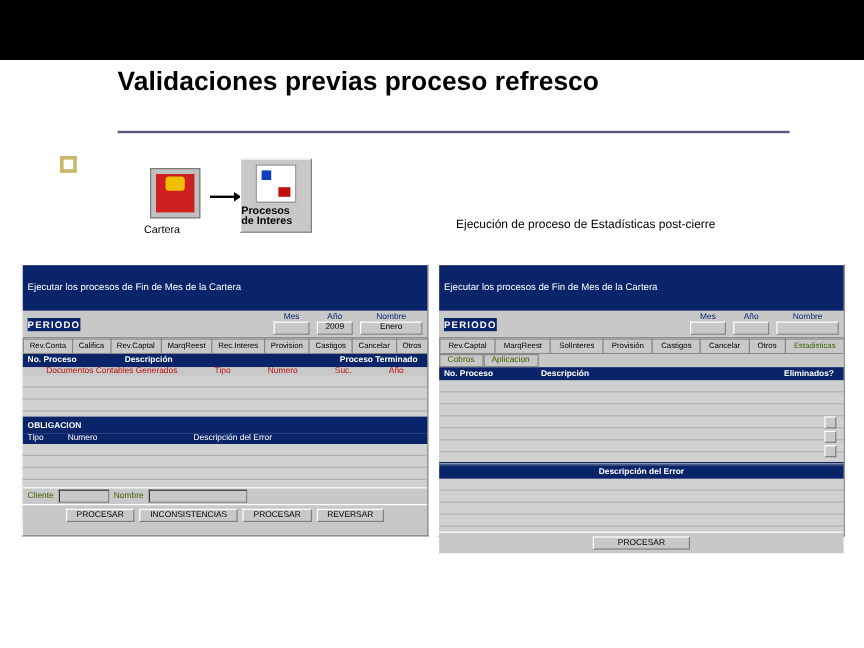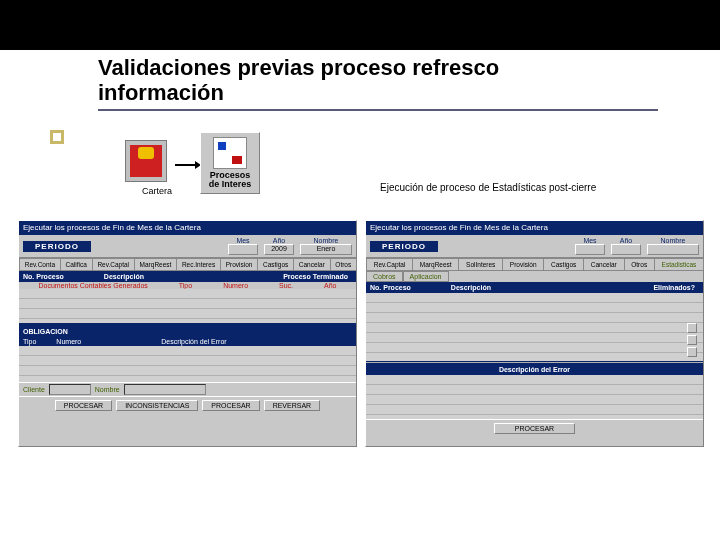--- a/index.html
+++ b/index.html
@@ -3,40 +3,40 @@
 <meta charset="utf-8">
 <style>
   html,body{margin:0;padding:0;font-family:Arial,Helvetica,sans-serif;background:#fff;font-size:11px}
   .page{width:720px;height:540px;position:relative;background:#000}
   .slide{position:absolute;left:0;top:50px;width:720px;height:491px;background:#fff}
   .bullet{position:absolute;left:50px;top:80px;width:14px;height:14px}
   .bullet:before{content:"";position:absolute;left:0;top:0;width:14px;height:14px;background:#c8b868}
   .bullet:after{content:"";position:absolute;left:3px;top:3px;width:8px;height:8px;background:#fff}
   .title{position:absolute;left:98px;top:5px;font-size:22px;font-weight:bold;color:#000;line-height:1.15}
   .title-rule{position:absolute;left:98px;top:59px;width:560px;height:2px;background:#5a5a78}
-  .icon-cartera{position:absolute;left:120px;top:90px;width:52px;text-align:right}
+  .icon-cartera{position:absolute;left:120px;top:90px;width:52px;text-align:left}
   .icon-cartera .art{width:40px;height:40px;margin:0 auto 4px;border:1px solid #7a7a7a;background:#c0c0c0;position:relative}
   .icon-cartera .art:before{content:"";position:absolute;left:4px;top:4px;right:4px;bottom:4px;background:#ce2020}
   .icon-cartera .art:after{content:"";position:absolute;left:12px;top:6px;width:16px;height:12px;background:#f0c000;border-radius:3px}
   .icon-cartera .lbl{font-size:9px;color:#000}
   .arrow{position:absolute;left:175px;top:108px}
   .arrow .shaft{display:inline-block;width:20px;height:2px;background:#000;vertical-align:middle}
   .arrow .head{display:inline-block;width:0;height:0;border-left:6px solid #000;border-top:4px solid transparent;border-bottom:4px solid transparent;vertical-align:middle}
-  .icon-procesos{position:absolute;left:200px;top:82px;width:58px;height:60px;background:#c8c8c8;border:1px solid #808080;border-left-color:#fff;border-top-color:#fff;text-align:center}
+  .icon-procesos{position:absolute;left:200px;top:82px;width:58px;height:60px;background:#c8c8c8;border:1px solid #808080;border-left-color:#fff;border-top-color:#fff;text-align:left}
   .icon-procesos .art{width:32px;height:30px;margin:4px auto 2px;background:#fff;border:1px solid #888;position:relative}
   .icon-procesos .art:before{content:"";position:absolute;left:4px;top:4px;width:8px;height:8px;background:#1040c0}
   .icon-procesos .art:after{content:"";position:absolute;right:4px;bottom:4px;width:10px;height:8px;background:#c01010}
   .icon-procesos .lbl{font-size:9px;font-weight:bold;color:#000;line-height:1}
   .subtitle{position:absolute;left:380px;top:132px;font-size:10px;color:#000}
   .win{position:absolute;background:#c8c8c8;border:1px solid #808080;border-left-color:#fff;border-top-color:#fff}
   .win.left{left:18px;top:170px;width:337px;height:225px}
   .win.right{left:365px;top:170px;width:337px;height:225px}
-  .win .caption{height:14px;background:#0a246a;color:#fff;font-size:8px;padding:0 4px;line-height:14px;white-space:nowrap;overflow:hidden}
+  .win .caption{height:14px;background:#0a246a;color:#fff;font-size:8px;padding:12px 4px;line-height:14px;white-space:nowrap;overflow:hidden}
   .periodo-bar{display:flex;align-items:center;background:#c8c8c8;border-bottom:1px solid #888;padding:2px 4px}
-  .periodo-bar .plabel{background:#0a246a;color:#fff;font-size:8px;font-weight:bold;padding:1px 12px;letter-spacing:1px}
+  .periodo-bar .plabel{background:#0a246a;color:#fff;font-size:8px;font-weight:bold;padding:1px 0;letter-spacing:1px}
   .periodo-bar .pgroup{margin-left:auto;display:flex;gap:6px;font-size:7px;color:#0a246a}
   .pgroup>div{display:flex;flex-direction:column;align-items:center}
   .pgroup .val{width:28px;height:9px;background:#c8c8c8;border:1px solid #888;border-top-color:#fff;border-left-color:#fff;font-size:7px;text-align:center;color:#000}
   .tabs{display:flex;background:#c8c8c8;font-size:6.5px;border-bottom:1px solid #888}
   .tabs .tab{flex:1 1 auto;padding:2px 2px;border:1px solid #888;border-bottom:none;color:#000;text-align:center;white-space:nowrap;overflow:hidden;background:#c8c8c8;margin-right:-1px}
   .tabs .tab.active{background:#c8c8c8;color:#406000}
   .subtabs{display:flex;font-size:7px;background:#c8c8c8}
   .subtabs .st{padding:1px 6px;border:1px solid #888;color:#406000}
   .bluebar{height:11px;background:#0a246a;color:#fff;font-size:7px;font-weight:bold;display:flex;align-items:center;padding:0 4px}
   .bluebar .col{margin-right:40px}
@@ -59,21 +59,20 @@
   .checks .ck{width:8px;height:8px;background:#c8c8c8;border:1px solid #808080;border-top-color:#fff;border-left-color:#fff}
 </style>
 </head>
 <body>
 
 <div class="page">
   <div class="slide">
     <div class="bullet"></div>
     <div class="title">
       <span>Validaciones previas proceso refresco</span><br>
-      <span>información</span>
     </div>
     <div class="title-rule"></div>
 
     <div class="icon-cartera">
       <div class="art"></div>
       <div class="lbl">Cartera</div>
     </div>
     <div class="arrow"><span class="shaft"></span><span class="head"></span></div>
     <div class="icon-procesos">
       <div class="art"></div>

